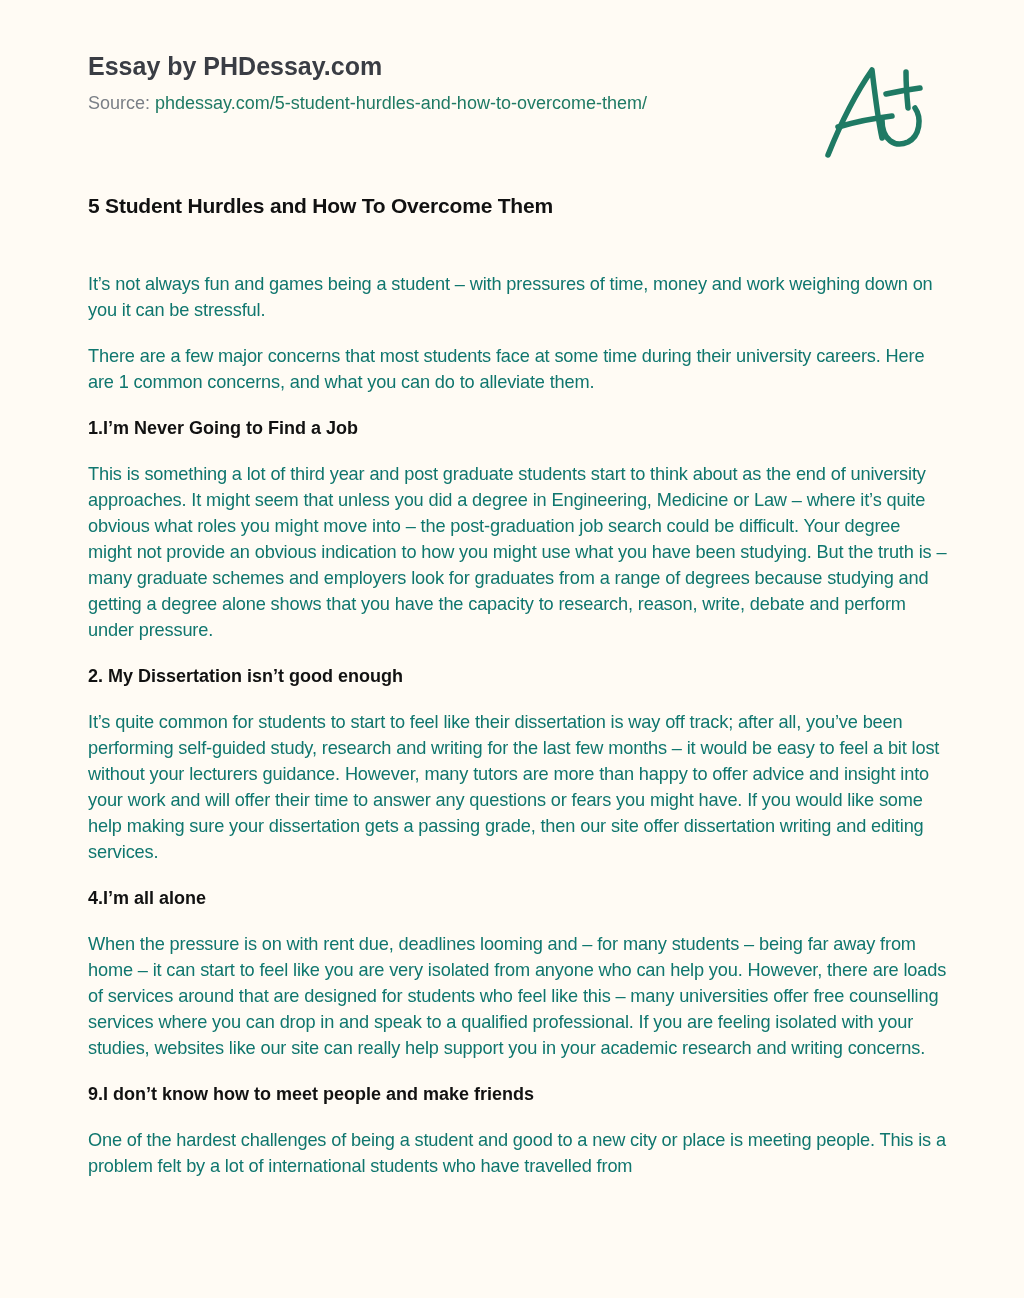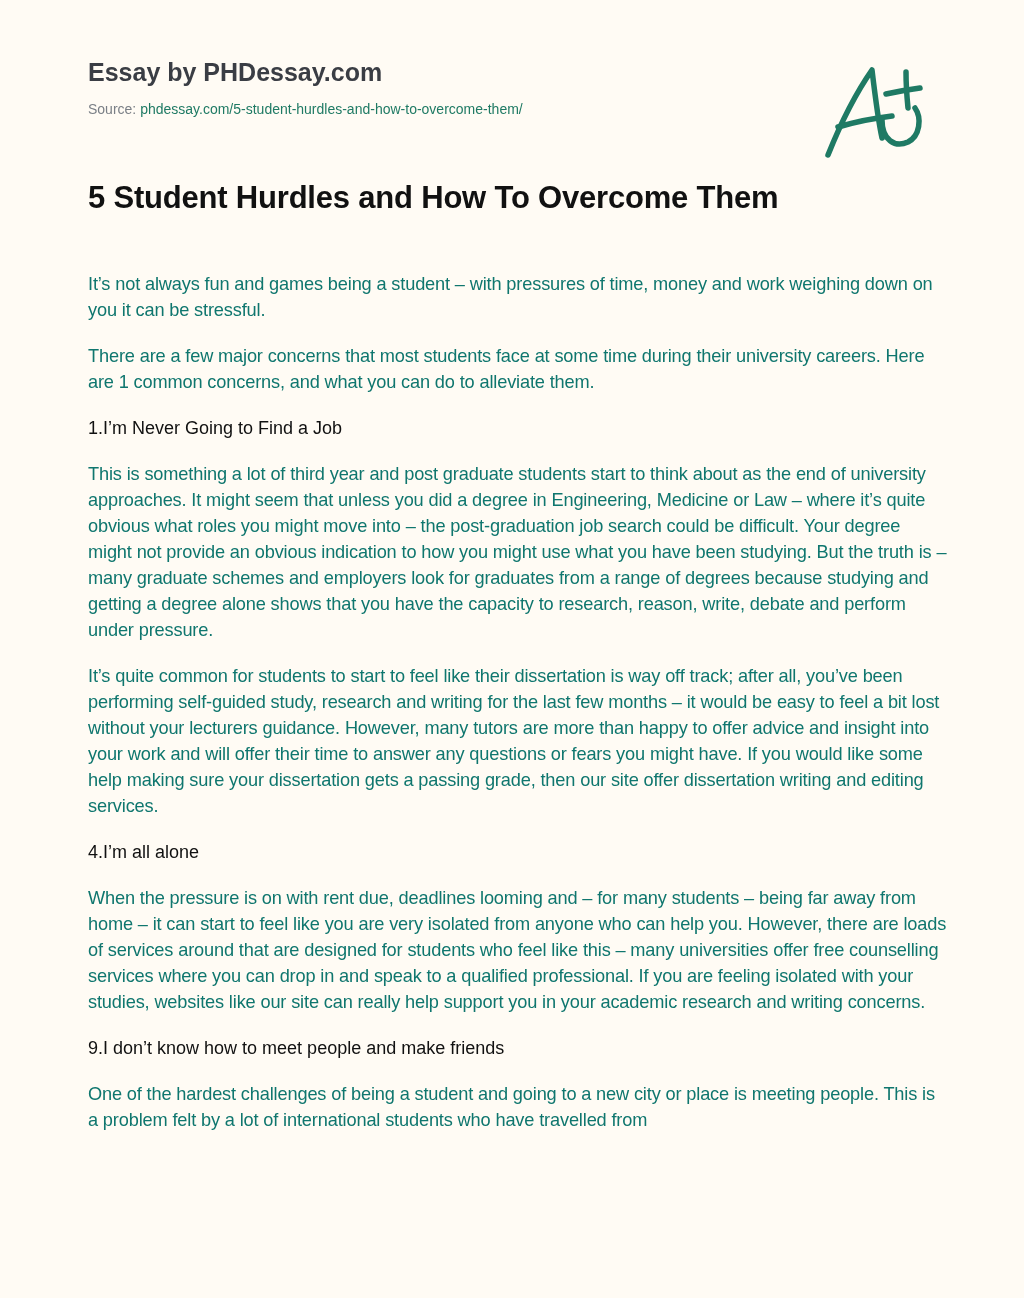--- a/index.html
+++ b/index.html
@@ -10,52 +10,52 @@
       background: #fffbf4;
     }
     body {
       font-family: "Liberation Sans", "DejaVu Sans", sans-serif;
       color: #111111;
       position: relative;
     }
     .header {
       position: absolute;
       left: 88px;
-      top: 56px;
+      top: 50px;
       width: 700px;
     }
     .site-title {
       font-size: 25px;
       font-weight: bold;
       color: #3a3d44;
       letter-spacing: 0px;
       line-height: 32px;
     }
     .source-line {
       margin-top: 12px;
-      font-size: 14px;
+      font-size: 18px;
       line-height: 18px;
       color: #7a7f86;
     }
     .source-link {
       color: #1f7a64;
       text-decoration: none;
     }
     .logo {
       position: absolute;
       left: 820px;
       top: 60px;
       width: 110px;
       height: 105px;
     }
     .doc-title {
       position: absolute;
       left: 88px;
-      top: 178px;
-      font-size: 31px;
+      top: 186px;
+      font-size: 21px;
       font-weight: bold;
       color: #111111;
       line-height: 40px;
       letter-spacing: -0.2px;
     }
     .content {
       position: absolute;
       left: 88px;
       top: 271px;
       width: 860px;
@@ -63,21 +63,21 @@
     .para {
       font-size: 18.2px;
       line-height: 26px;
       color: #0f766e;
       margin-bottom: 20px;
       letter-spacing: -0.15px;
     }
     .section-heading {
       font-size: 18px;
       line-height: 26px;
-      font-weight: normal;
+      font-weight: bold;
       color: #111111;
       margin-bottom: 20px;
     }
   </style>
 </head>
 <body>
 
 <div class="header">
   <div class="site-title">Essay by PHDessay.com</div>
   <div class="source-line">
@@ -97,20 +97,21 @@
 
 <div class="doc-title">5 Student Hurdles and How To Overcome Them</div>
 
 <div class="content">
   <p class="para">It’s not always fun and games being a student – with pressures of time, money and work weighing down on you it can be stressful.</p>
   <p class="para">There are a few major concerns that most students face at some time during their university careers. Here are 1 common concerns, and what you can do to alleviate them.</p>
 
   <h3 class="section-heading">1.I’m Never Going to Find a Job</h3>
   <p class="para">This is something a lot of third year and post graduate students start to think about as the end of university approaches. It might seem that unless you did a degree in Engineering, Medicine or Law – where it’s quite obvious what roles you might move into – the post-graduation job search could be difficult. Your degree might not provide an obvious indication to how you might use what you have been studying. But the truth is – many graduate schemes and employers look for graduates from a range of degrees because studying and getting a degree alone shows that you have the capacity to research, reason, write, debate and perform under pressure.</p>
 
+  <h3 class="section-heading">2. My Dissertation isn’t good enough</h3>
   <p class="para">It’s quite common for students to start to feel like their dissertation is way off track; after all, you’ve been performing self-guided study, research and writing for the last few months – it would be easy to feel a bit lost without your lecturers guidance. However, many tutors are more than happy to offer advice and insight into your work and will offer their time to answer any questions or fears you might have. If you would like some help making sure your dissertation gets a passing grade, then our site offer dissertation writing and editing services.</p>
 
   <h3 class="section-heading">4.I’m all alone</h3>
   <p class="para">When the pressure is on with rent due, deadlines looming and – for many students – being far away from home – it can start to feel like you are very isolated from anyone who can help you. However, there are loads of services around that are designed for students who feel like this – many universities offer free counselling services where you can drop in and speak to a qualified professional. If you are feeling isolated with your studies, websites like our site can really help support you in your academic research and writing concerns.</p>
 
   <h3 class="section-heading">9.I don’t know how to meet people and make friends</h3>
-  <p class="para">One of the hardest challenges of being a student and going to a new city or place is meeting people. This is a problem felt by a lot of international students who have travelled from</p>
+  <p class="para">One of the hardest challenges of being a student and good to a new city or place is meeting people. This is a problem felt by a lot of international students who have travelled from</p>
 </div>
 
 </body></html>

